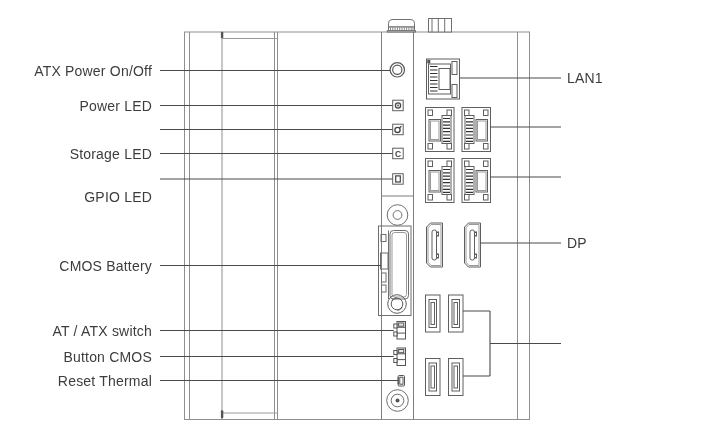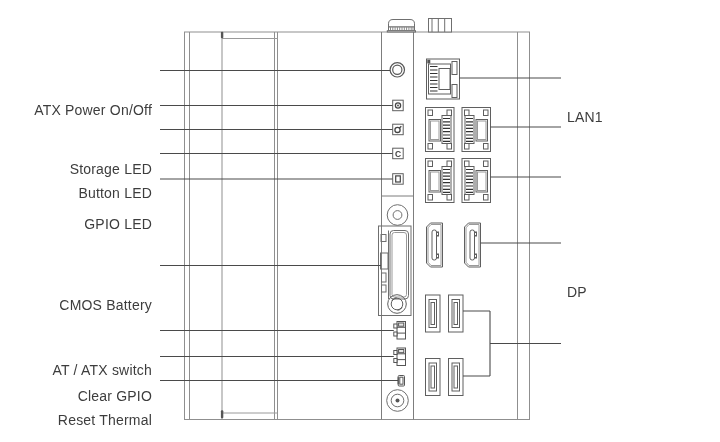--- a/index.html
+++ b/index.html
@@ -6,21 +6,20 @@
   .stage{
     position:relative;width:720px;height:442px;background:#ffffff;overflow:hidden;
     font-family:"Liberation Sans",sans-serif;
   }
   .lbl{
     position:absolute;
     font:14px/18px "Liberation Sans",sans-serif;
     color:#3d3d3d;
     white-space:nowrap;
     letter-spacing:.2px;
-    margin-top:39px;
   }
   .lbl-left{ right:568px; text-align:right; }
   .lbl-right{ left:567px; text-align:left; }
   svg{position:absolute;left:0;top:0;}
 </style>
 </head>
 <body>
 
 <div class="stage">
 
@@ -230,24 +229,24 @@
       <line x1="160" y1="380.5" x2="398" y2="380.5"></line>
       <line x1="459.5" y1="78" x2="561" y2="78"></line>
       <line x1="490.5" y1="127" x2="561" y2="127"></line>
       <line x1="490.5" y1="177" x2="561" y2="177"></line>
       <line x1="480.5" y1="243" x2="561" y2="243"></line>
       <path d="M463 311 H490 M463 376 H490 M490 311 V376 M490 343.5 H561"></path>
     </g>
   </svg>
 
   <div class="lbl lbl-left" style="top:61.5px">ATX Power On/Off</div>
-  <div class="lbl lbl-left" style="top:120.5px">Storage LED</div>
-  <div class="lbl lbl-left" style="top:144.5px">Button LED</div>
-  <div class="lbl lbl-left" style="top:176px">GPIO LED</div>
+  <div class="lbl lbl-left" style="top:96.5px">Power LED</div>
+  <div class="lbl lbl-left" style="top:144.5px">Storage LED</div>
+  <div class="lbl lbl-left" style="top:188px">GPIO LED</div>
   <div class="lbl lbl-left" style="top:321.5px">AT / ATX switch</div>
   <div class="lbl lbl-left" style="top:256.5px">CMOS Battery</div>
-  <div class="lbl lbl-left" style="top:347.5px">Clear GPIO</div>
+  <div class="lbl lbl-left" style="top:347.5px">Button CMOS</div>
   <div class="lbl lbl-left" style="top:371.5px">Reset Thermal</div>
 
   <div class="lbl lbl-right" style="top:69px">LAN1</div>
-  <div class="lbl lbl-right" style="top:244px">DP</div>
+  <div class="lbl lbl-right" style="top:234px">DP</div>
 
 </div>
 
 </body></html>

